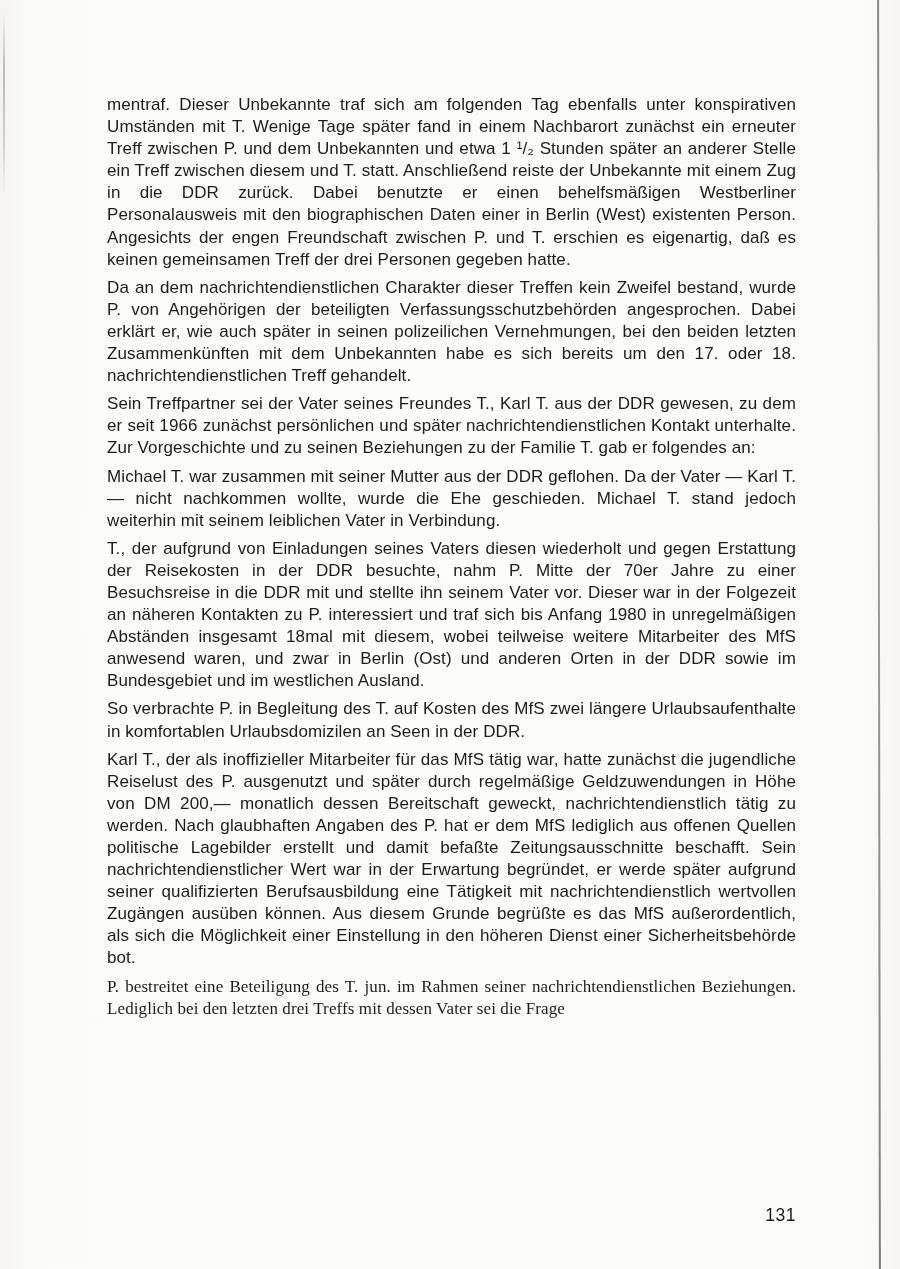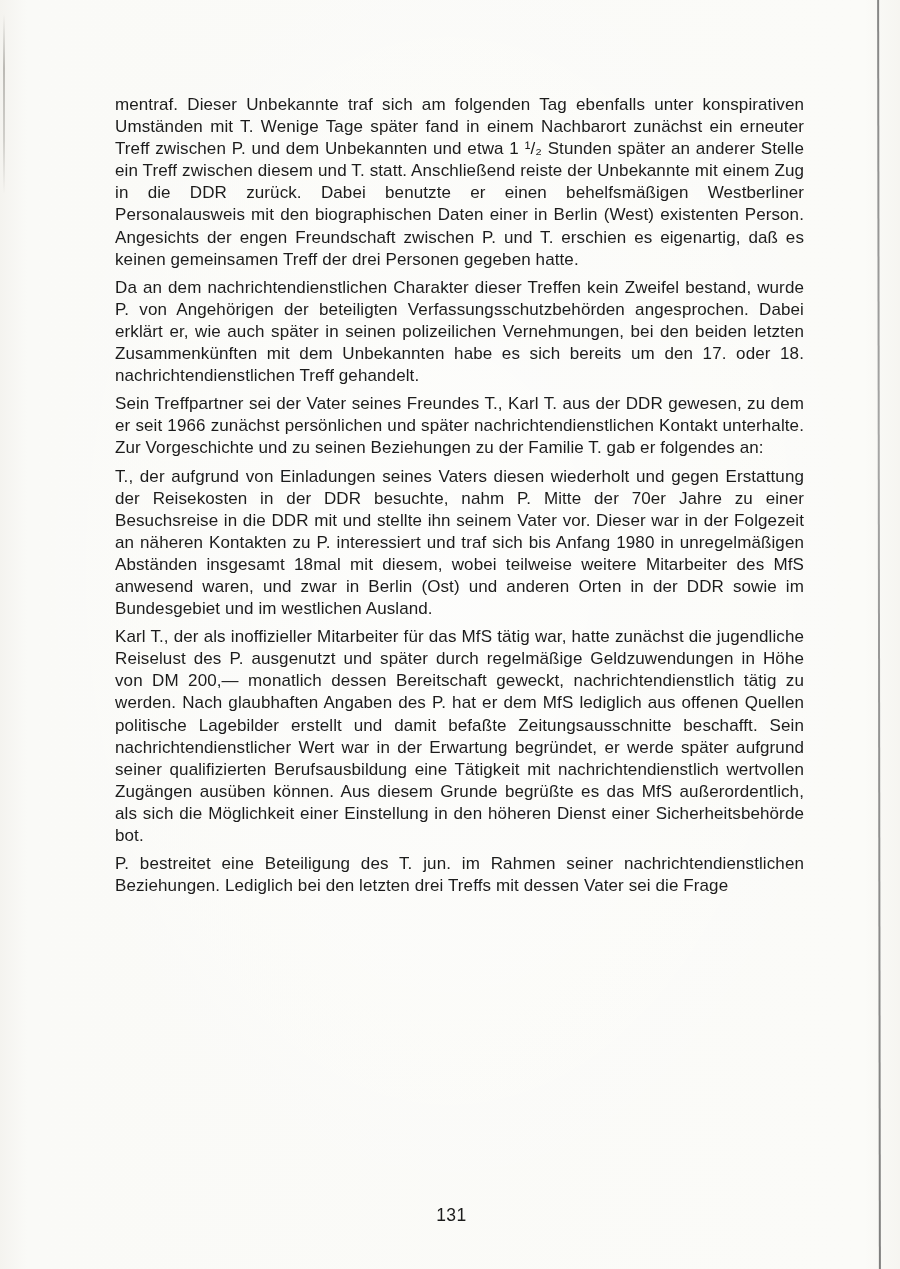--- a/index.html
+++ b/index.html
@@ -16,43 +16,44 @@
   }
   .scan-canvas {
     position: absolute;
     inset: 0;
     background:
       radial-gradient(ellipse at 50% 45%, rgba(255,255,255,0.55) 0%, rgba(255,255,255,0) 70%),
       linear-gradient(90deg, #f4f3ef 0%, #fafaf7 3%, #fbfbf8 96%, #f6f5f1 100%);
   }
   .text-block {
     position: absolute;
-    left: 115px;
+    left: 107px;
     top: 94px;
     width: 689px;
     font-family: "Liberation Sans", "DejaVu Sans", sans-serif;
     font-size: 17px;
     line-height: 22.1px;
     color: #1c1c1c;
     text-align: justify;
     letter-spacing: 0.1px;
   }
   .text-block p {
     margin: 0 0 6px 0;
     text-align: justify;
   }
   .text-block p:last-child {
     margin-bottom: 11px;
+    font-family: Liberation Serif, serif;
   }
   .page-number {
     position: absolute;
     left: 107px;
     top: 1205px;
     width: 689px;
-    text-align: center;
+    text-align: right;
     font-family: "Liberation Sans", "DejaVu Sans", sans-serif;
     font-size: 17.5px;
     color: #1c1c1c;
     letter-spacing: 0.5px;
   }
   .scan-edge-right {
     position: absolute;
     left: 878px;
     top: 0;
     width: 2px;
@@ -74,21 +75,23 @@
 <body>
 
 <div class="scan-canvas">
 
   <div class="scan-fold-left"></div>
 
   <div class="text-block">
     <p>mentraf. Dieser Unbekannte traf sich am folgenden Tag ebenfalls unter konspirativen Umständen mit T. Wenige Tage später fand in einem Nachbarort zunächst ein erneuter Treff zwischen P. und dem Unbekannten und etwa 1 ¹/₂ Stunden später an anderer Stelle ein Treff zwischen diesem und T. statt. Anschließend reiste der Unbekannte mit einem Zug in die DDR zurück. Dabei benutzte er einen behelfsmäßigen Westberliner Personalausweis mit den biographischen Daten einer in Berlin (West) existenten Person. Angesichts der engen Freundschaft zwischen P. und T. erschien es eigenartig, daß es keinen gemeinsamen Treff der drei Personen gegeben hatte.</p>
     <p>Da an dem nachrichtendienstlichen Charakter dieser Treffen kein Zweifel bestand, wurde P. von Angehörigen der beteiligten Verfassungsschutzbehörden angesprochen. Dabei erklärt er, wie auch später in seinen polizeilichen Vernehmungen, bei den beiden letzten Zusammenkünften mit dem Unbekannten habe es sich bereits um den 17. oder 18. nachrichtendienstlichen Treff gehandelt.</p>
     <p>Sein Treffpartner sei der Vater seines Freundes T., Karl T. aus der DDR gewesen, zu dem er seit 1966 zunächst persönlichen und später nachrichtendienstlichen Kontakt unterhalte. Zur Vorgeschichte und zu seinen Beziehungen zu der Familie T. gab er folgendes an:</p>
+    <p>Michael T. war zusammen mit seiner Mutter aus der DDR geflohen. Da der Vater — Karl T. — nicht nachkommen wollte, wurde die Ehe geschieden. Michael T. stand jedoch weiterhin mit seinem leiblichen Vater in Verbindung.</p>
     <p>T., der aufgrund von Einladungen seines Vaters diesen wiederholt und gegen Erstattung der Reisekosten in der DDR besuchte, nahm P. Mitte der 70er Jahre zu einer Besuchsreise in die DDR mit und stellte ihn seinem Vater vor. Dieser war in der Folgezeit an näheren Kontakten zu P. interessiert und traf sich bis Anfang 1980 in unregelmäßigen Abständen insgesamt 18mal mit diesem, wobei teilweise weitere Mitarbeiter des MfS anwesend waren, und zwar in Berlin (Ost) und anderen Orten in der DDR sowie im Bundesgebiet und im westlichen Ausland.</p>
+    <p>So verbrachte P. in Begleitung des T. auf Kosten des MfS zwei längere Urlaubsaufenthalte in komfortablen Urlaubsdomizilen an Seen in der DDR.</p>
     <p>Karl T., der als inoffizieller Mitarbeiter für das MfS tätig war, hatte zunächst die jugendliche Reiselust des P. ausgenutzt und später durch regelmäßige Geldzuwendungen in Höhe von DM 200,— monatlich dessen Bereitschaft geweckt, nachrichtendienstlich tätig zu werden. Nach glaubhaften Angaben des P. hat er dem MfS lediglich aus offenen Quellen politische Lagebilder erstellt und damit befaßte Zeitungsausschnitte beschafft. Sein nachrichtendienstlicher Wert war in der Erwartung begründet, er werde später aufgrund seiner qualifizierten Berufsausbildung eine Tätigkeit mit nachrichtendienstlich wertvollen Zugängen ausüben können. Aus diesem Grunde begrüßte es das MfS außerordentlich, als sich die Möglichkeit einer Einstellung in den höheren Dienst einer Sicherheitsbehörde bot.</p>
     <p>P. bestreitet eine Beteiligung des T. jun. im Rahmen seiner nachrichtendienstlichen Beziehungen. Lediglich bei den letzten drei Treffs mit dessen Vater sei die Frage</p>
   </div>
 
   <div class="page-number">131</div>
 
   <div class="scan-edge-right"></div>
 
 </div>
 

